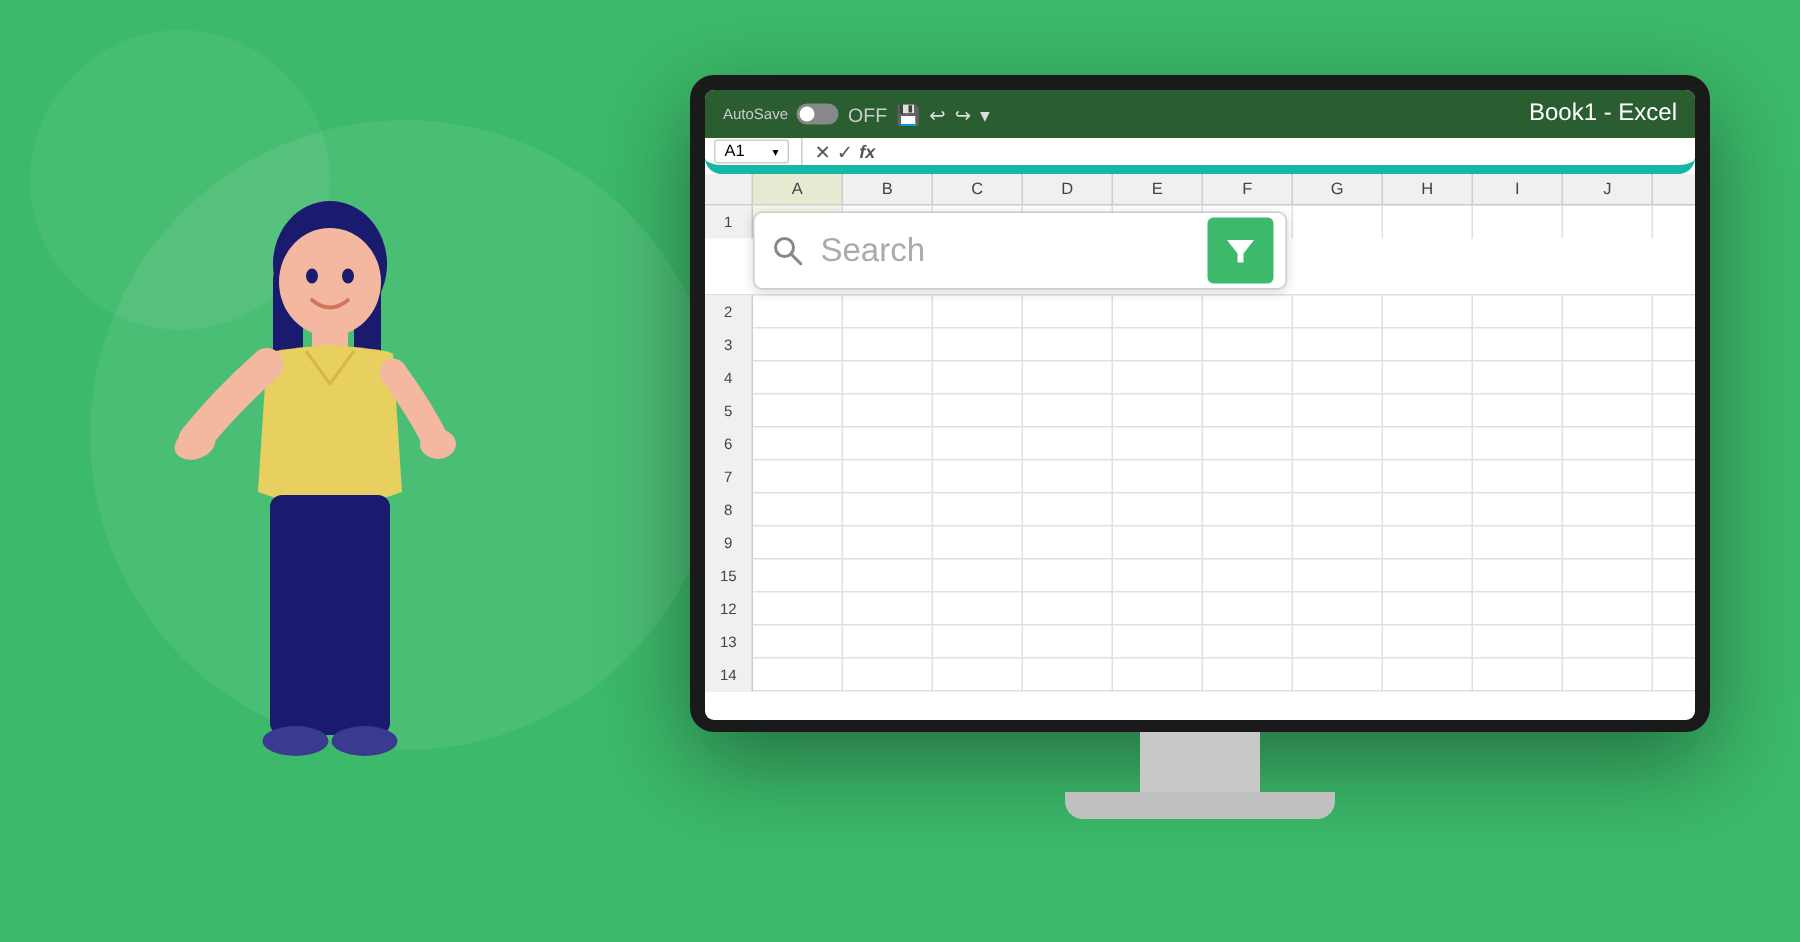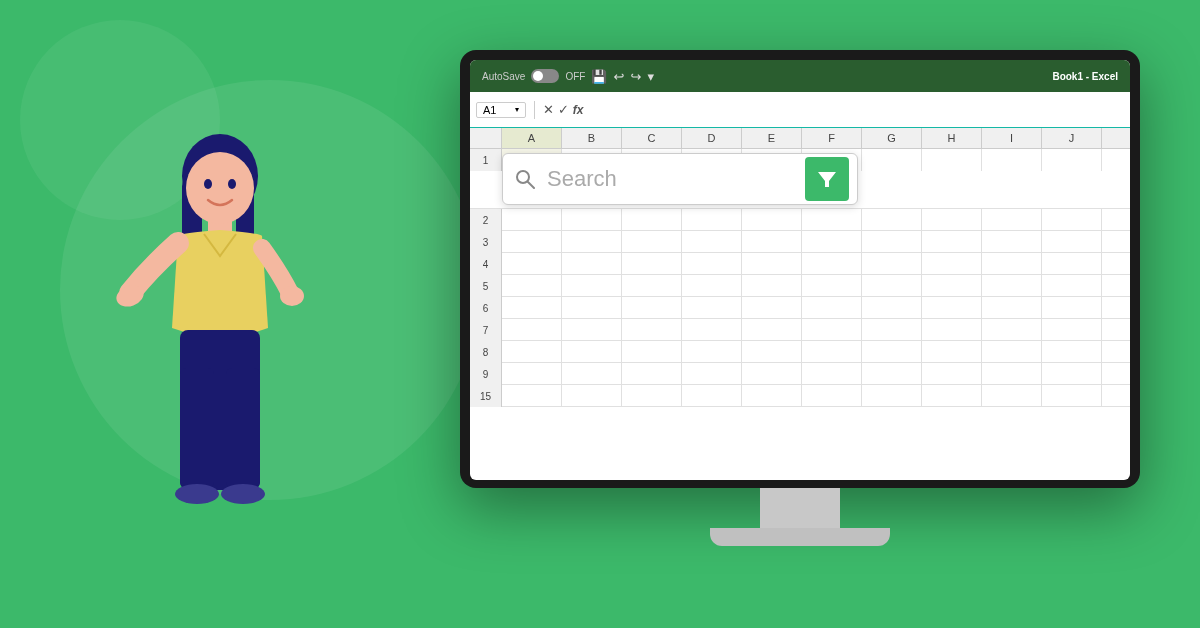--- a/index.html
+++ b/index.html
@@ -98,43 +98,43 @@
       content: '';
       position: absolute;
       width: 10px;
       height: 10px;
       background: #fff;
       border-radius: 50%;
       top: 2px;
       left: 2px;
     }
     .off-label {
-      font-size: 10px;
+      font-size: 13px;
       color: #ccc;
     }
     .toolbar-icon {
       color: #ddd;
       font-size: 13px;
       cursor: pointer;
     }
     .excel-titlebar-right {
       color: #fff;
-      font-size: 10px;
-      font-weight: bold;
+      font-size: 16px;
     }
 
     
     .excel-formulabar {
       background: #fff;
-      border-bottom: 1px solid #14b8a6;
-      height: 36px;
+      border-bottom: 6px solid #14b8a6;
+      height: 24px;
       display: flex;
       align-items: center;
       padding: 0 6px;
       gap: 4px;
+      border-radius: 11px;
     }
     .cell-ref-box {
       border: 1px solid #ccc;
       border-radius: 2px;
       padding: 1px 6px;
       font-size: 11px;
       width: 50px;
       display: flex;
       align-items: center;
       justify-content: space-between;
@@ -522,19 +522,58 @@
               <div class="sheet-cell cw-b"></div>
               <div class="sheet-cell cw-c"></div>
               <div class="sheet-cell cw-d"></div>
               <div class="sheet-cell cw-e"></div>
               <div class="sheet-cell cw-f"></div>
               <div class="sheet-cell cw-g"></div>
               <div class="sheet-cell cw-h"></div>
               <div class="sheet-cell cw-i"></div>
               <div class="sheet-cell cw-j"></div>
             </div>
+          <div class="sheet-row">
+              <div class="row-num">12</div>
+              <div class="sheet-cell cw-a"></div>
+              <div class="sheet-cell cw-b"></div>
+              <div class="sheet-cell cw-c"></div>
+              <div class="sheet-cell cw-d"></div>
+              <div class="sheet-cell cw-e"></div>
+              <div class="sheet-cell cw-f"></div>
+              <div class="sheet-cell cw-g"></div>
+              <div class="sheet-cell cw-h"></div>
+              <div class="sheet-cell cw-i"></div>
+              <div class="sheet-cell cw-j"></div>
+            </div>
+          <div class="sheet-row">
+              <div class="row-num">13</div>
+              <div class="sheet-cell cw-a"></div>
+              <div class="sheet-cell cw-b"></div>
+              <div class="sheet-cell cw-c"></div>
+              <div class="sheet-cell cw-d"></div>
+              <div class="sheet-cell cw-e"></div>
+              <div class="sheet-cell cw-f"></div>
+              <div class="sheet-cell cw-g"></div>
+              <div class="sheet-cell cw-h"></div>
+              <div class="sheet-cell cw-i"></div>
+              <div class="sheet-cell cw-j"></div>
+            </div>
+          <div class="sheet-row">
+              <div class="row-num">14</div>
+              <div class="sheet-cell cw-a"></div>
+              <div class="sheet-cell cw-b"></div>
+              <div class="sheet-cell cw-c"></div>
+              <div class="sheet-cell cw-d"></div>
+              <div class="sheet-cell cw-e"></div>
+              <div class="sheet-cell cw-f"></div>
+              <div class="sheet-cell cw-g"></div>
+              <div class="sheet-cell cw-h"></div>
+              <div class="sheet-cell cw-i"></div>
+              <div class="sheet-cell cw-j"></div>
+            </div>
         </div>
       </div>
     </div>
   </div>
   <div class="monitor-stand-neck"></div>
   <div class="monitor-stand-base"></div>
 </div>
 
 </body></html>

